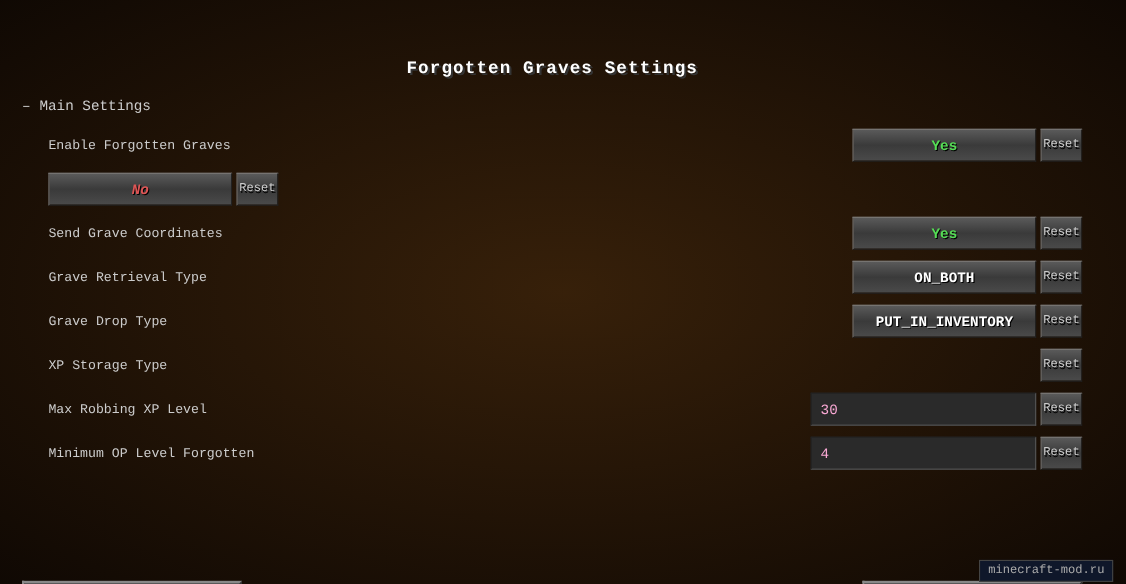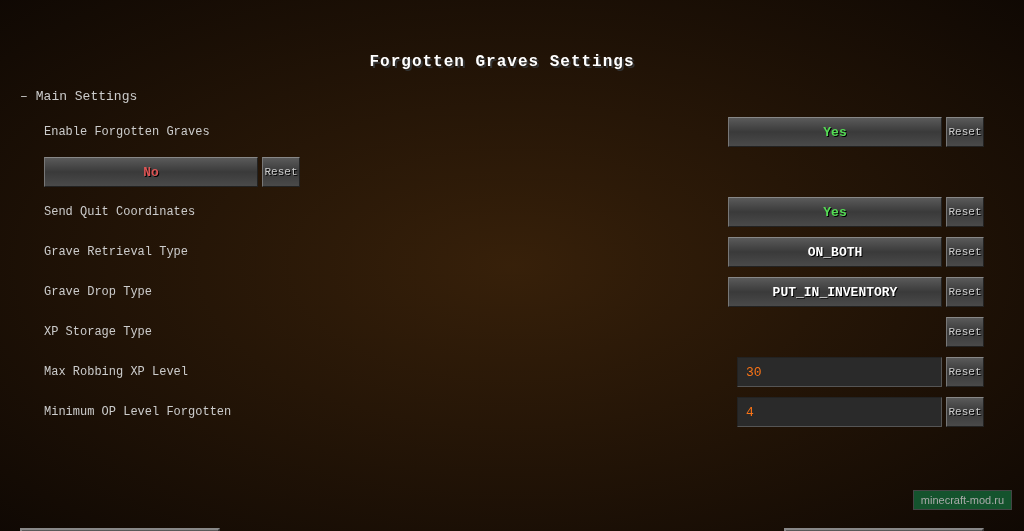--- a/index.html
+++ b/index.html
@@ -102,21 +102,21 @@
       flex: 1;
     }
 
     .setting-controls {
       display: flex;
       align-items: center;
       gap: 4px;
     }
 
     .toggle-btn {
-      width: 214px;
+      width: 167px;
       height: 30px;
       background: linear-gradient(180deg, #5a5a5a 0%, #3a3a3a 50%, #4a4a4a 100%);
       border: 1px solid #222;
       border-top-color: #888;
       border-left-color: #777;
       color: #fff;
       font-family: 'Courier New', monospace;
       font-size: 13px;
       font-weight: bold;
       cursor: pointer;
@@ -125,34 +125,35 @@
       justify-content: center;
       text-shadow: 1px 1px 0 #000;
     }
 
     .toggle-btn.yes {
       color: #55dd55;
     }
 
     .toggle-btn.no {
       color: #dd5555;
+      font-style: italic;
     }
 
     .toggle-btn.neutral {
       color: #ffffff;
     }
 
     .input-field {
       width: 205px;
       height: 30px;
       background: #2a2a2a;
       border: 1px solid #555;
       border-top-color: #222;
       border-left-color: #222;
-      color: #f97316;
+      color: #f9a8d4;
       font-family: 'Courier New', monospace;
       font-size: 13px;
       padding: 0 8px;
       outline: none;
     }
 
     .reset-btn {
       width: 38px;
       height: 30px;
       background: linear-gradient(180deg, #5a5a5a 0%, #3a3a3a 50%, #4a4a4a 100%);
@@ -191,27 +192,27 @@
       font-size: 13px;
       cursor: pointer;
       display: flex;
       align-items: center;
       justify-content: center;
       text-shadow: 1px 1px 0 #000;
     }
 
     .watermark {
       position: absolute;
-      bottom: 21px;
+      bottom: 2px;
       right: 12px;
-      background: #14532d;
+      background: #0f172a;
       color: #aaaaaa;
       font-size: 11px;
       padding: 3px 7px;
-      font-family: Liberation Sans, sans-serif;
+      font-family: Liberation Mono, monospace;
       border: 1px solid #444;
       z-index: 10;
     }
   </style>
 </head>
 <body>
 
 <div class="bg-overlay"></div>
 
 <div class="container">
@@ -231,21 +232,21 @@
             <button class="reset-btn">Reset</button>
           </div>
         </div>
         <div class="setting-row">
           <div class="setting-controls">
             <button class="toggle-btn no">No</button>
             <button class="reset-btn">Reset</button>
           </div>
         </div>
         <div class="setting-row">
-          <span class="setting-label">Send Quit Coordinates</span>
+          <span class="setting-label">Send Grave Coordinates</span>
           <div class="setting-controls">
             <button class="toggle-btn yes">Yes</button>
             <button class="reset-btn">Reset</button>
           </div>
         </div>
         <div class="setting-row">
           <span class="setting-label">Grave Retrieval Type</span>
           <div class="setting-controls">
             <button class="toggle-btn neutral">ON_BOTH</button>
             <button class="reset-btn">Reset</button>

